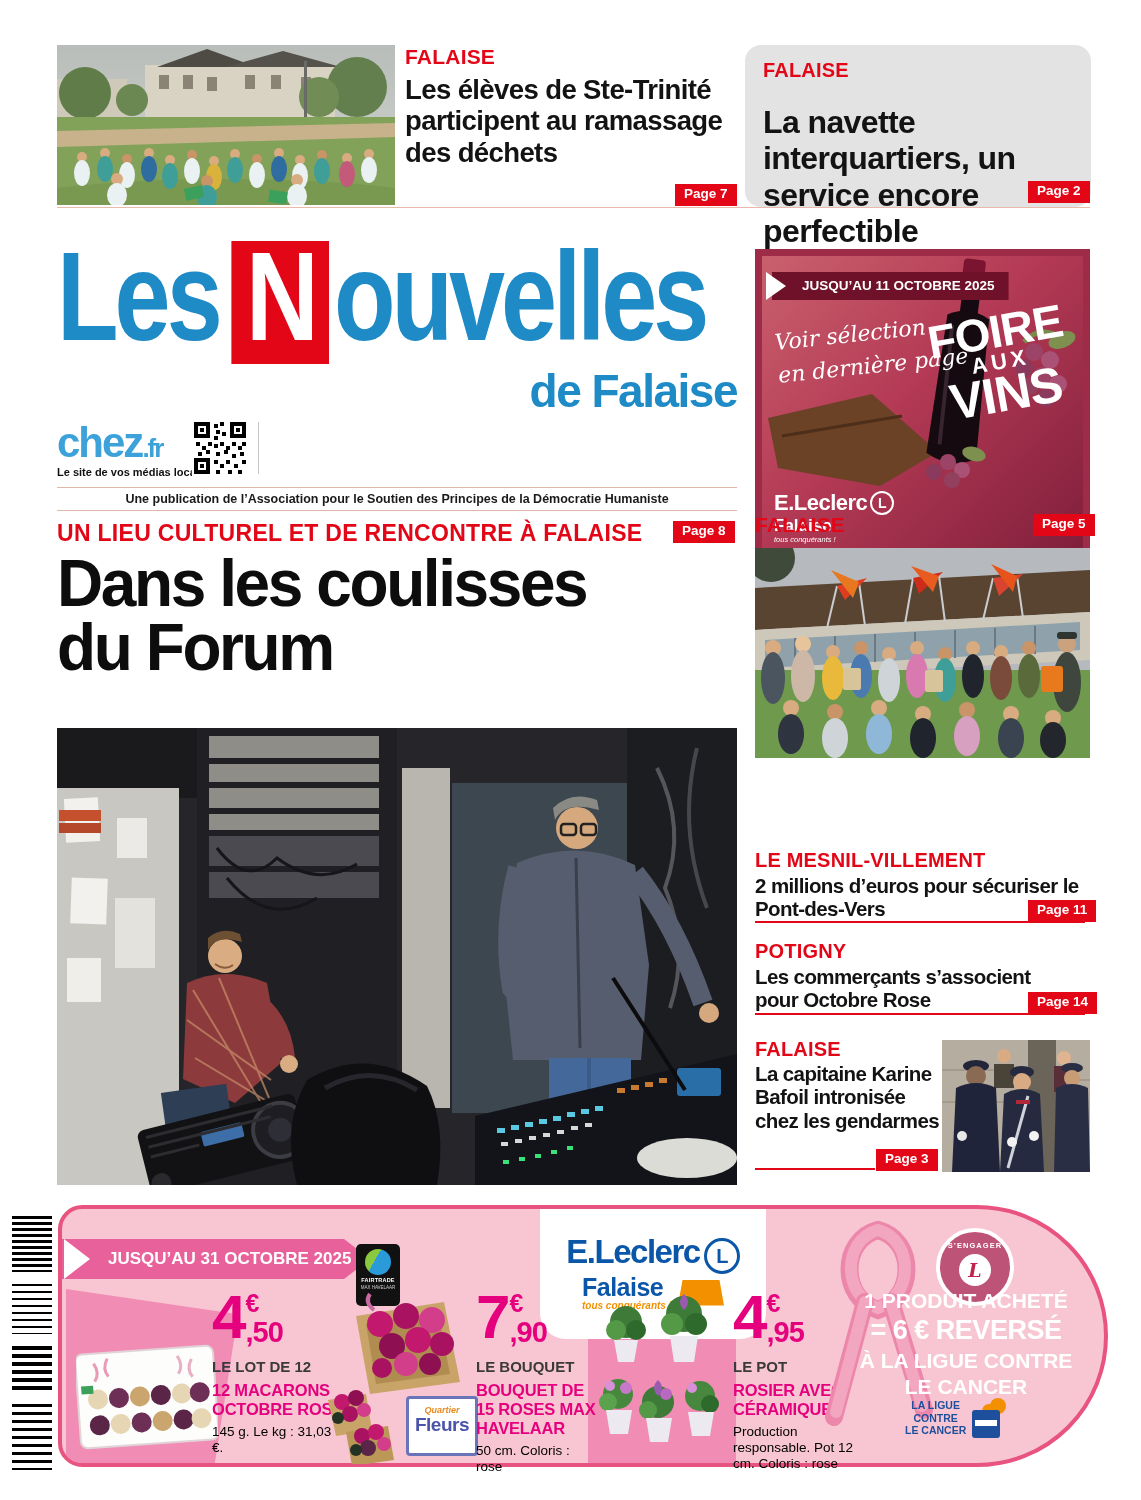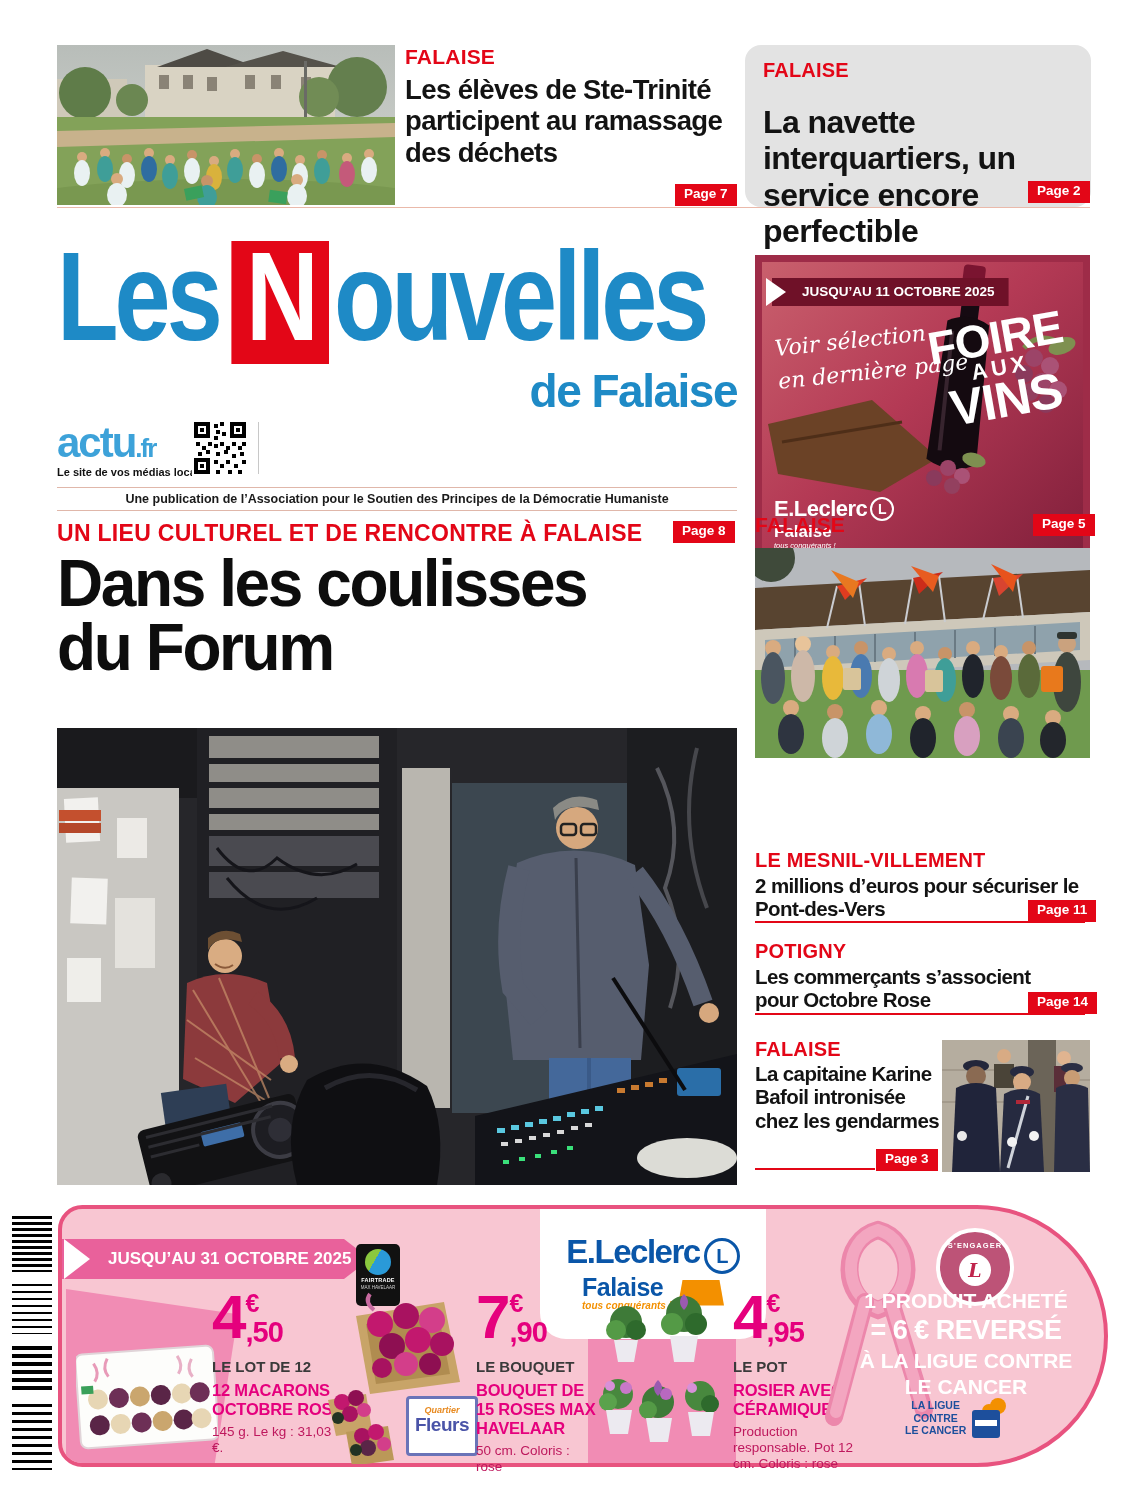--- a/index.html
+++ b/index.html
@@ -23,21 +23,21 @@
   .pubinfo{font-size:10.5px;color:#333;line-height:1.35}
   .pubinfo .l1{font-weight:800;font-size:13.5px;color:#111}
   .pubinfo .l2{font-size:12.5px;color:#222}
   .pubstrip{position:absolute;left:57px;top:487px;width:680px;text-align:center;
             border-top:1px solid #e0b7aa;border-bottom:1px solid #e0b7aa;padding:4px 0;
             font-size:12.5px;font-weight:800;color:#1a1a1a}
   
   .lead-h{position:absolute;left:57px;top:551px;font-weight:800;font-size:66px;line-height:.97;
           letter-spacing:-2.5px;color:#0d0d0d;transform:scaleX(.97);transform-origin:left top}
   
-  .winead{position:absolute;left:755px;top:255px;width:335px;height:311px;border:7px solid #9e2c48;
+  .winead{position:absolute;left:755px;top:249px;width:335px;height:311px;border:7px solid #9e2c48;
           box-sizing:border-box;background:linear-gradient(135deg,#c9606d 0%,#b43a55 45%,#801f3b 100%);overflow:hidden}
   .wine-banner{position:absolute;left:10px;top:16px;height:28px;background:#6f1128;color:#fff;
           font-weight:800;font-size:13.5px;line-height:28px;padding:0 14px 0 30px;
           clip-path:polygon(0 0,100% 0,100% 100%,0 100%)}
   .wine-chev{position:absolute;left:4px;top:16px;width:20px;height:28px;background:#fff;
           clip-path:polygon(0 0,100% 50%,0 100%)}
   .wine-script{position:absolute;left:14px;top:60px;color:#fff;font-family:"DejaVu Serif",serif;
           font-style:italic;font-size:22px;line-height:1.5;transform:rotate(-6deg)}
   .wine-big{position:absolute;right:14px;top:55px;color:#fff;font-weight:800;text-align:center;
           transform:rotate(-10deg);line-height:.9;letter-spacing:-1px}
@@ -66,21 +66,21 @@
   .lec-s{font-style:italic;font-size:10px;color:#f39000;font-weight:700}
   .basket{display:inline-block;width:46px;height:26px;background:#f39000;
       clip-path:polygon(10% 0,90% 0,100% 100%,0 100%);vertical-align:-6px;margin-left:6px}
   .price{display:flex;align-items:flex-start;color:#e5007d;font-weight:800;line-height:.8}
   .price .e{font-size:62px;letter-spacing:-3px}
   .price .col{display:flex;flex-direction:column;margin-left:2px}
   .price .c{font-size:25px;line-height:.9}
   .price .d{font-size:29px;line-height:.9;margin-top:4px;letter-spacing:-1px}
   .p-unit{font-size:15px;color:#3a3a3a;margin-top:13px;font-weight:700}
   .p-name{font-size:16.5px;font-weight:800;color:#e5007d;margin-top:6px;line-height:1.15;letter-spacing:-.2px}
-  .p-det{font-size:13.5px;color:#be185d;margin-top:5px;line-height:1.2}
+  .p-det{font-size:13.5px;color:#000000;margin-top:5px;line-height:1.2}
   .pledge{position:absolute;left:852px;top:1288px;width:228px;text-align:center;color:#fff;font-weight:800;line-height:1.25}
   .pledge .p1{font-size:21px}.pledge .p2{font-size:27px;letter-spacing:-.5px}
   .pledge .p3{font-size:21px}.pledge .p4{font-size:21px}
   .sengager{position:absolute;left:936px;top:1228px;width:78px;height:78px;border-radius:50%;
       background:#bd5377;border:4px solid #fff;box-sizing:border-box;text-align:center}
   .sengager .arc{display:block;color:#fff;font-size:7.5px;font-weight:700;letter-spacing:.14em;margin-top:9px}
   .sengager .lc{width:32px;height:32px;border-radius:50%;background:#fff;margin:4px auto 0;
       color:#c0244c;font-family:"DejaVu Serif",serif;font-style:italic;font-weight:700;font-size:19px;line-height:32px}
   .ligue{position:absolute;left:905px;top:1398px;display:flex;align-items:center;gap:6px}
   .ligue .txt{font-size:10.5px;font-weight:800;color:#1d4f9c;text-align:center;line-height:1.18}
@@ -215,21 +215,21 @@
     <div class="kicker" style="font-size:20px;margin:14px 0 0 18px">FALAISE</div>
     <div class="t" style="font-size:32px;margin:22px 16px 0 18px">La navette interquartiers, un service encore perfectible</div>
   </div>
   <div class="badge" style="left:1028px;top:181px">Page 2</div>
 
   <div class="abs" style="left:57px;top:207px;width:1033px;height:1px;background:#eab9aa"></div>
 
   <div class="mast"><span>Les</span><span class="nbox">N</span><span>ouvelles</span></div>
   <div class="mast-sub" style="right:404px;top:364px">de Falaise</div>
 
-  <div class="abs actu" style="left:57px;top:424px"><span>actu</span><span class="fr">.fr</span></div>
+  <div class="abs actu" style="left:57px;top:424px"><span>chez</span><span class="fr">.fr</span></div>
   <div class="abs actu-tag" style="left:57px;top:462px">Le site de vos médias locaux</div>
 
   <svg class="abs" style="left:192px;top:420px" width="56" height="56" viewBox="0 0 56 56">
     <rect width="56" height="56" fill="#fff"></rect>
     <rect x="2" y="2" width="16" height="16" fill="#000"></rect>
       <rect x="6" y="6" width="8" height="8" fill="#fff"></rect>
       <rect x="8" y="8" width="4" height="4" fill="#000"></rect>
     <rect x="38" y="2" width="16" height="16" fill="#000"></rect>
       <rect x="42" y="6" width="8" height="8" fill="#fff"></rect>
       <rect x="44" y="8" width="4" height="4" fill="#000"></rect>

